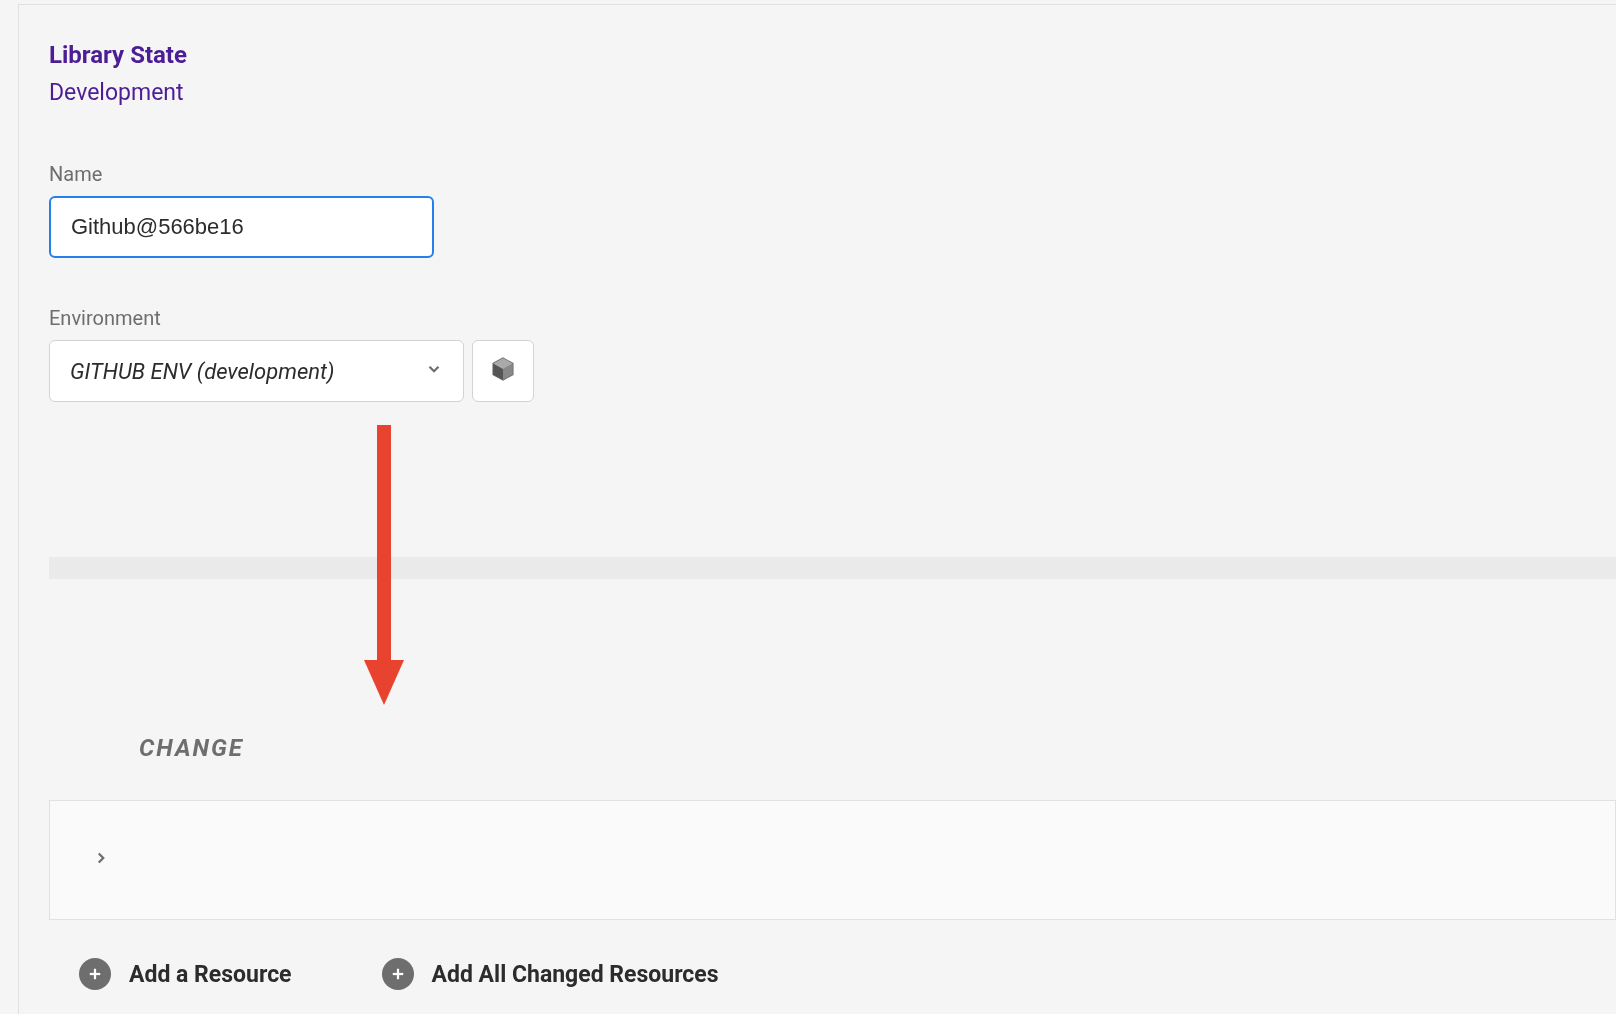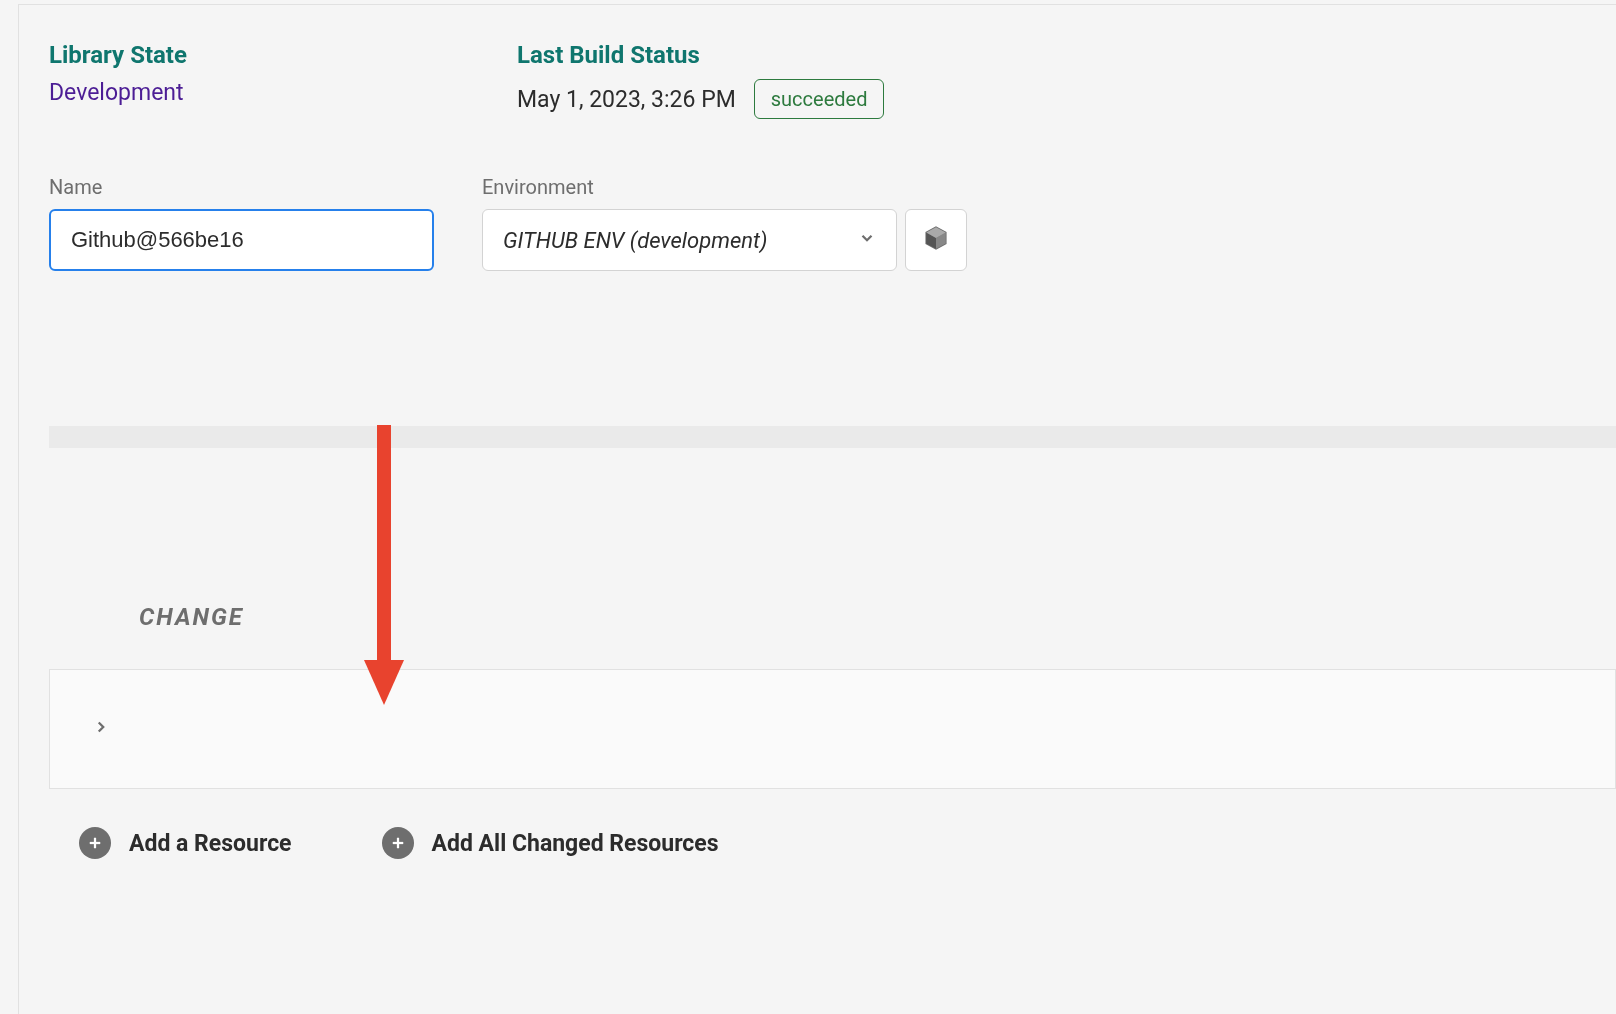--- a/index.html
+++ b/index.html
@@ -32,21 +32,21 @@
       display: flex;
       gap: 48px;
     }
     .col {
       display: flex;
       flex-direction: column;
     }
     .label-heading {
       font-size: 24px;
       font-weight: 700;
-      color: #0f766e;
+      color: #4c1d95;
       margin-bottom: 10px;
     }
     .state-value {
       font-size: 23px;
       color: #4c1d95;
       font-weight: 400;
     }
     .build-row {
       display: flex;
       align-items: center;
@@ -63,20 +63,21 @@
       border-radius: 6px;
       padding: 7px 16px;
       font-size: 20px;
       font-weight: 400;
       background: #f5f5f5;
     }
     .form-row {
       display: flex;
       gap: 48px;
       margin-top: 56px;
+      flex-direction: column;
     }
     .form-label {
       font-size: 20px;
       color: #6e6e6e;
       margin-bottom: 10px;
       font-weight: 400;
     }
     .name-input {
       width: 385px;
       height: 62px;
@@ -208,27 +209,20 @@
 </head>
 <body>
 
 <div class="panel">
 
   <div class="section-top">
     <div class="row">
       <div class="col" style="width:420px;">
         <div class="label-heading">Library State</div>
         <div class="state-value">Development</div>
-      </div>
-      <div class="col">
-        <div class="label-heading">Last Build Status</div>
-        <div class="build-row">
-          <div class="build-date">May 1, 2023, 3:26 PM</div>
-          <div class="status-badge">succeeded</div>
-        </div>
       </div>
     </div>
 
     <div class="form-row">
       <div class="col">
         <div class="form-label">Name</div>
         <input class="name-input" type="text" value="Github@566be16" style="">
       </div>
       <div class="col">
         <div class="form-label">Environment</div>

